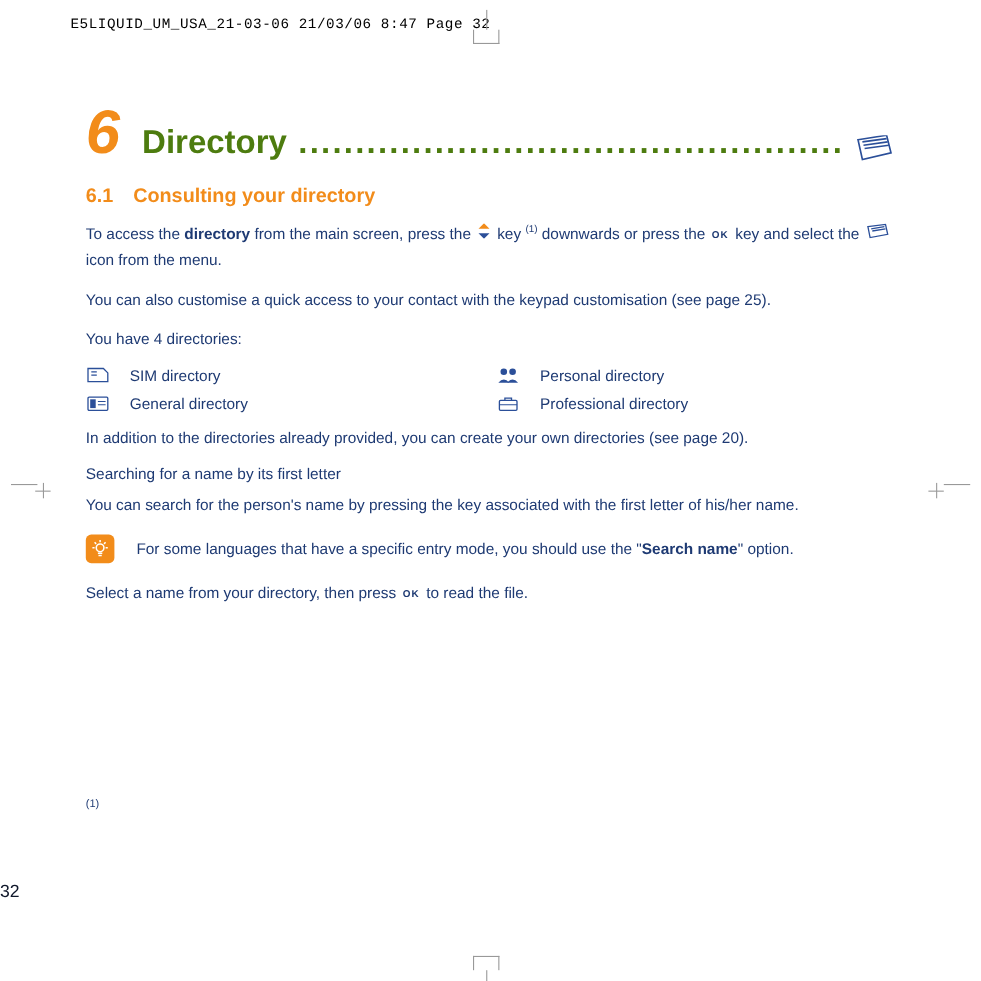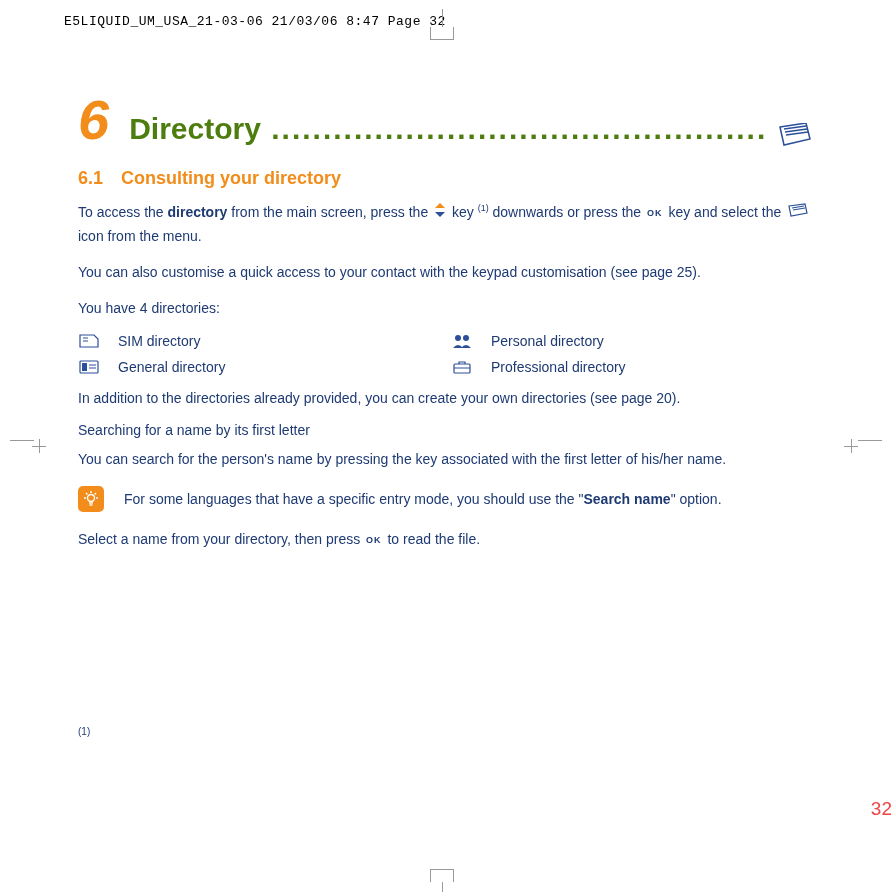--- a/index.html
+++ b/index.html
@@ -199,23 +199,23 @@
       top: 634px;
       display: flex;
       gap: 14px;
       font-size: 14px;
     }
     .fn-mark { font-size: 10px; vertical-align: super; }
     .page-num {
       position: absolute;
       bottom: 72px;
       left: 0; right: 0;
-      text-align: right;
-      font-size: 19px;
-      color: #ef4444;
+      text-align: left;
+      font-size: 16px;
+      color: #0f172a;
     }
     .sup { font-size: 9px; vertical-align: super; }
     .ok-text {
       font-size: 9px;
       font-weight: bold;
       letter-spacing: 1px;
       vertical-align: middle;
     }
   </style>
 </head>

